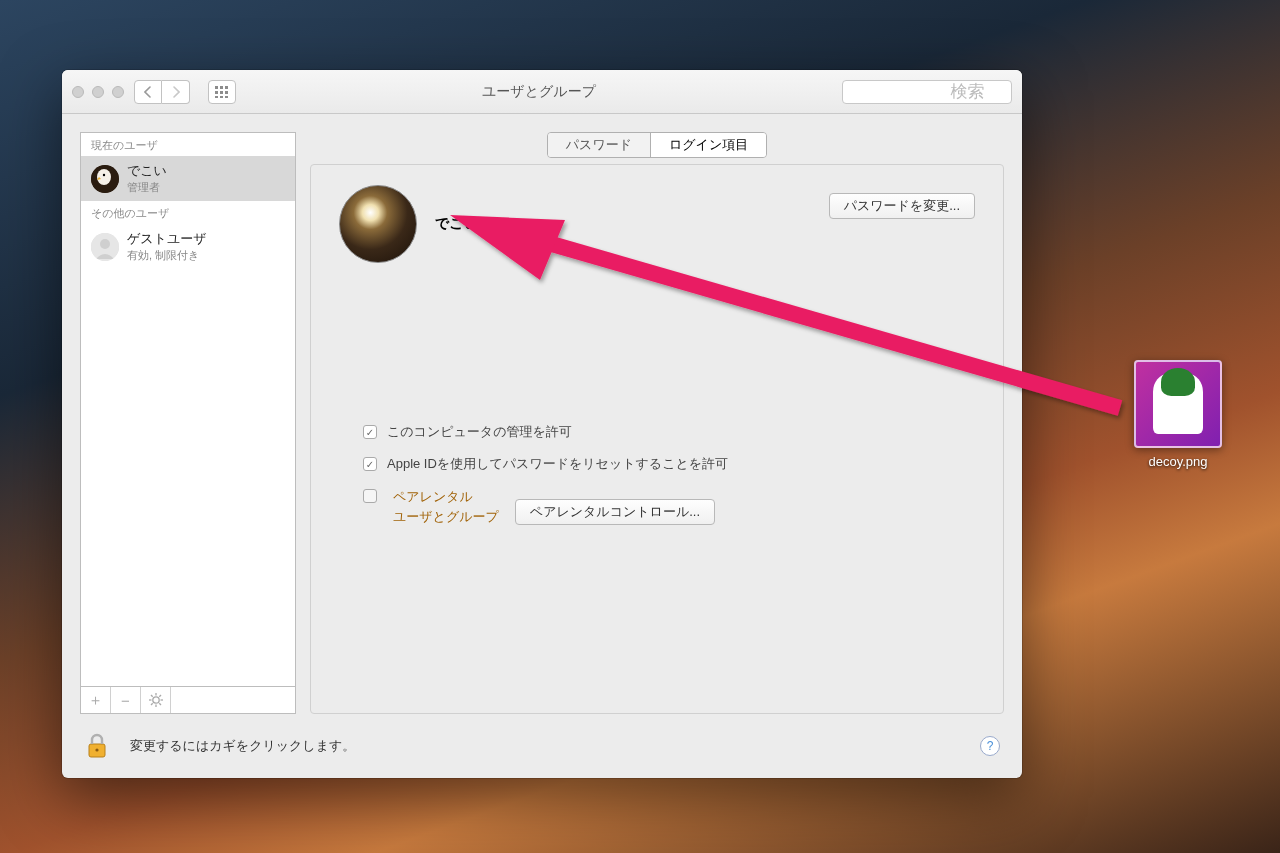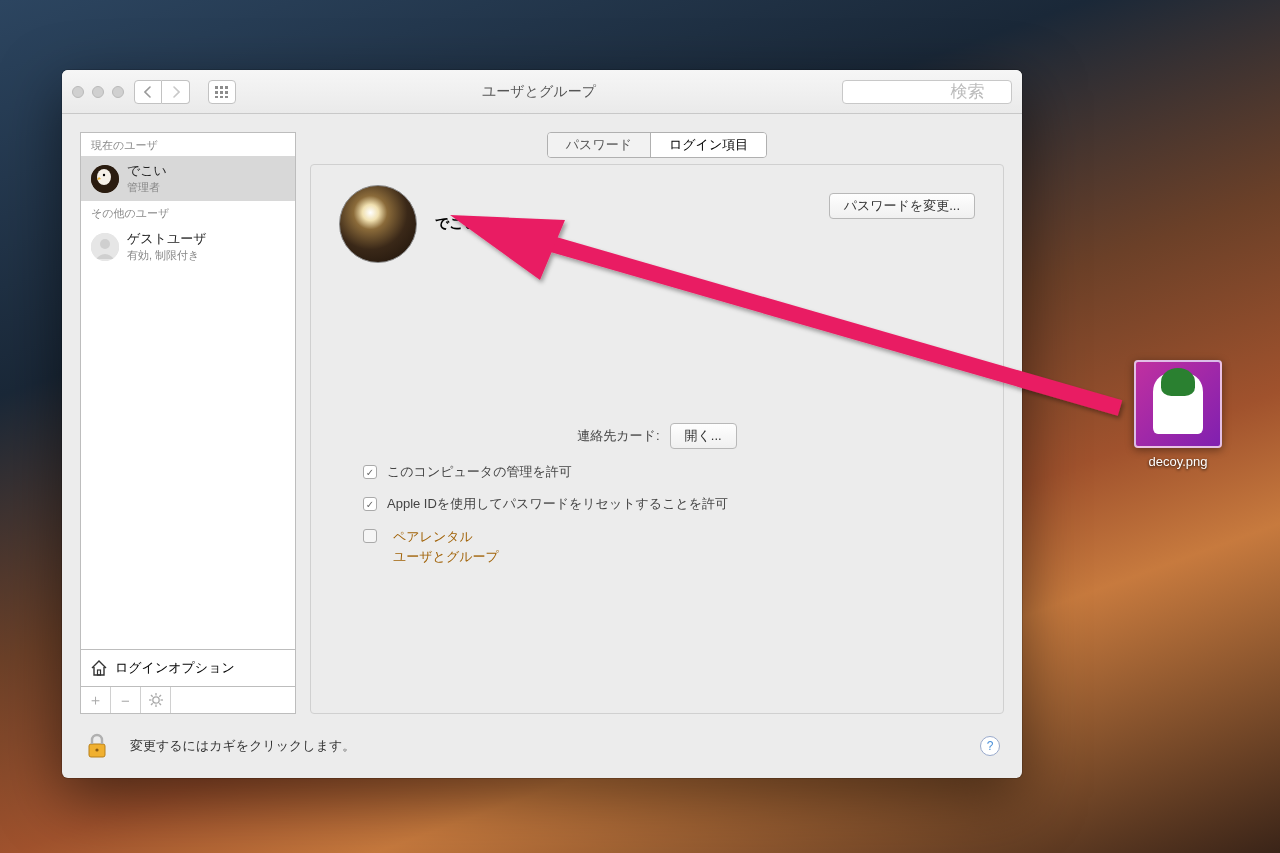--- a/index.html
+++ b/index.html
@@ -194,27 +194,20 @@
                     <circle cx="14" cy="14" r="14" fill="#e6e6e6"></circle>
                     <circle cx="14" cy="11" r="5" fill="#cfcfcf"></circle>
                     <path d="M5 26 Q14 16 23 26 Z" fill="#cfcfcf"></path>
                   </svg>
               </div>
               <div class="user-info">
                 <div class="uname">ゲストユーザ</div>
                 <div class="urole">有効, 制限付き</div>
               </div>
             </div>
-          </div>
-          <div class="login-opt">
-            <svg class="house-icon" viewBox="0 0 20 20">
-                <path d="M3 10 L10 3 L17 10 M5 9 V17 H15 V9" stroke="#333" stroke-width="1.4" fill="none"></path>
-                <rect x="8.5" y="12" width="3" height="5" fill="none" stroke="#333" stroke-width="1.2"></rect>
-              </svg>
-            <span>ログインオプション</span>
           </div>
           <div class="sidebar-tools">
             <button>＋</button>
             <button>−</button>
             <button>
               <svg width="14" height="14" viewBox="0 0 14 14">
                   <circle cx="7" cy="7" r="3.2" fill="none" stroke="#aaa" stroke-width="1.3"></circle>
                   <g stroke="#aaa" stroke-width="1.3">
                     <line x1="7" y1="0" x2="7" y2="2.5"></line>
                     <line x1="7" y1="11.5" x2="7" y2="14"></line>
@@ -238,38 +231,35 @@
             </div>
           </div>
           <div class="panel-inner">
             <div class="userhead">
               <div class="avatar-lg"></div>
               <div class="name">でこい</div>
             </div>
             <button class="btn changepwd">パスワードを変更...</button>
 
             <div class="lower">
-              <div class="row centered">
-                <span style="font-weight:500;">連絡先カード:</span>
-                <button class="btn">開く...</button>
-              </div>
               <div class="row indent">
                 <span class="chk on"></span>
                 <span>このコンピュータの管理を許可</span>
               </div>
               <div class="row indent">
                 <span class="chk on"></span>
                 <span>Apple IDを使用してパスワードをリセットすることを許可</span>
               </div>
               <div class="pc-row">
                 <span class="chk off" style="margin-top:2px;"></span>
                 <div class="disabled" style="color:#a16207; line-height:1.5;">
                   <div>ペアレンタル</div>
                   <div>ユーザとグループ</div>
                 </div>
+                <button class="btn" style="align-self:flex-end; margin-bottom:1px;">ペアレンタルコントロール...</button>
               </div>
             </div>
           </div>
         </div>
       </div>
 
       <div class="footer">
         <div class="lock">
           <svg width="22" height="26" viewBox="0 0 22 26">
             <rect x="3" y="11" width="16" height="13" rx="2" fill="#f0b030" stroke="#b8801a"></rect>

